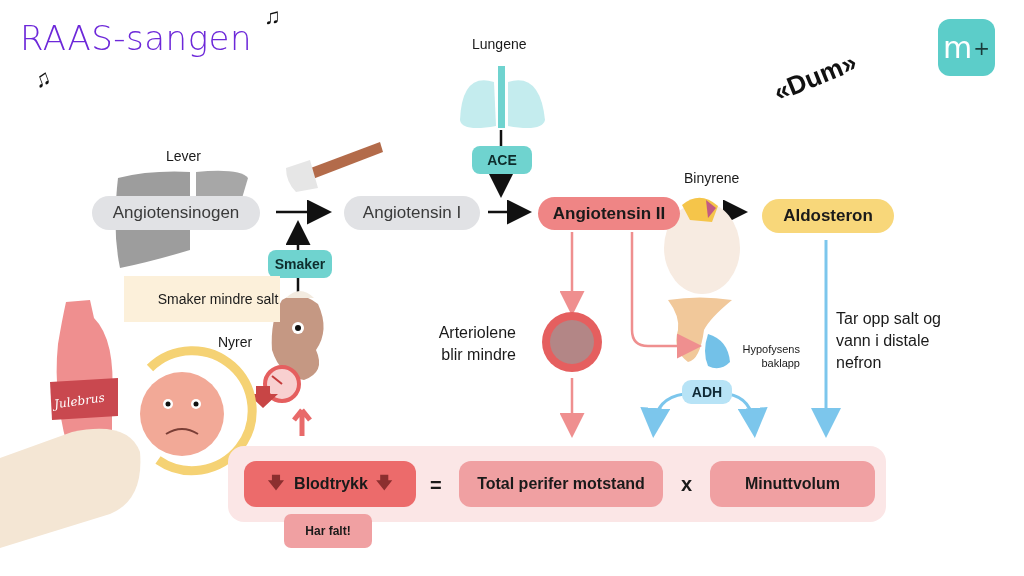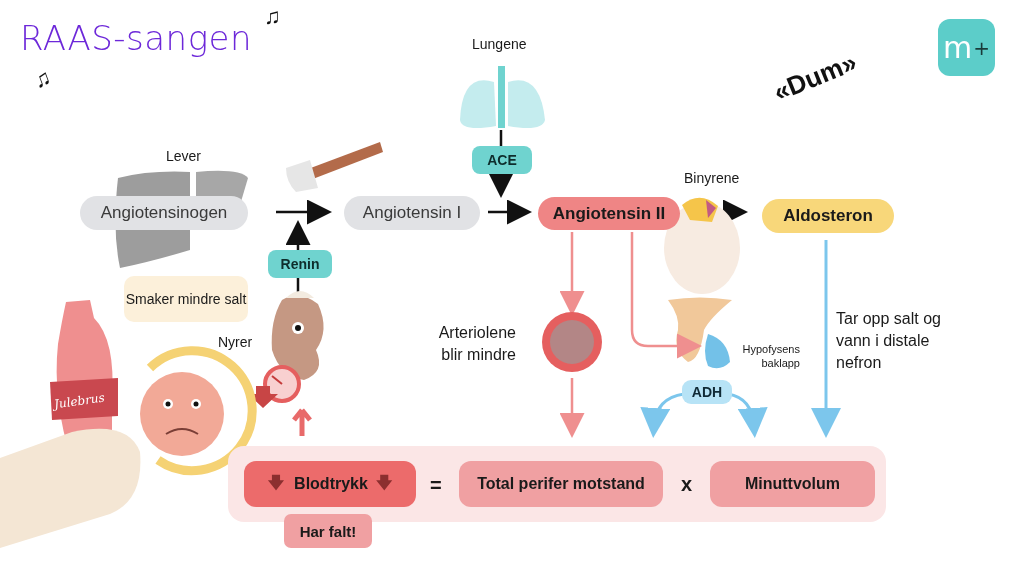--- a/index.html
+++ b/index.html
@@ -12,27 +12,27 @@
           display: flex; align-items: center; justify-content: center; color: #fff; font-size: 30px; font-family: "DejaVu Sans", sans-serif; }
   .logo sup { color: #1a3b3a; font-size: 20px; margin-left: 1px; }
   .dum { left: 775px; top: 78px; font-size: 26px; font-weight: bold; transform: rotate(-22deg); transform-origin: left center; color: #111; }
   .label { font-size: 14px; color: #1a1a1a; }
   .pill { border-radius: 20px; display: flex; align-items: center; justify-content: center; font-size: 17px; }
   .pill-grey { background: #e1e2e5; color: #3a3a3a; }
   .pill-red { background: #ef8585; color: #1a1a1a; font-weight: bold; }
   .pill-yellow { background: #f8d77a; color: #1a1a1a; font-weight: bold; }
   .enzyme { background: #6fd3cf; border-radius: 8px; font-weight: bold; font-size: 14px; display:flex; align-items:center; justify-content:center; color:#0e2d2c; }
   .adh { background: #b7e3f6; border-radius: 9px; font-weight: bold; font-size: 14px; display:flex; align-items:center; justify-content:center; color:#102a36; }
-  .bubble { background: #fcf0da; border-radius: 10px; font-size: 14px; text-align: center; display:flex; align-items:center; justify-content:center; line-height: 20px; }
+  .bubble { background: #fcf0da; border-radius: 0; font-size: 14px; text-align: center; display:flex; align-items:center; justify-content:center; line-height: 20px; padding-left: 32px; }
   .eq-panel { left: 228px; top: 446px; width: 658px; height: 76px; background: #fbe6e6; border-radius: 16px; }
   .eq-box { border-radius: 12px; display:flex; align-items:center; justify-content:center; font-weight: bold; font-size: 16px; color: #1a1a1a; }
   .eq-blod { background: #ec6b6b; }
   .eq-other { background: #f0a0a2; }
   .op { font-size: 20px; font-weight: bold; }
-  .harfalt { left: 284px; top: 514px; width: 88px; height: 34px; background: #f0a0a2; border-radius: 7px; font-weight: bold; font-size: 15px; display:flex; align-items:center; justify-content:center; }
+  .harfalt { left: 284px; top: 514px; width: 88px; height: 34px; background: #f0a0a2; border-radius: 7px; font-weight: bold; font-size: 12px; display:flex; align-items:center; justify-content:center; }
   svg { position: absolute; left: 0; top: 0; }
 </style>
 </head>
 <body>
 
 <div class="abs title">RAAS-sangen</div>
 <div class="abs note" style="left:264px;top:4px;">♫</div>
 <div class="abs note" style="left:34px;top:66px;transform:rotate(-20deg);">♫</div>
 <div class="abs logo">
     <span>m</span>
@@ -133,27 +133,27 @@
       <circle cx="196" cy="404" r="2.5" fill="#111"></circle>
   </g>
 </svg>
 
 <div class="abs label" style="left:166px;top:148px;">Lever</div>
 <div class="abs label" style="left:472px;top:36px;">Lungene</div>
 <div class="abs label" style="left:684px;top:170px;">Binyrene</div>
 <div class="abs label" style="left:218px;top:334px;">Nyrer</div>
 <div class="abs label" style="left:730px;top:342px;width:70px;font-size:11px;line-height:14px;text-align:right;">Hypofysens baklapp</div>
 
-<div class="abs pill pill-grey" style="left:80px;top:196px;width:168px;height:34px;">Angiotensinogen</div>
+<div class="abs pill pill-grey" style="left:92px;top:196px;width:168px;height:34px;">Angiotensinogen</div>
 <div class="abs pill pill-grey" style="left:344px;top:196px;width:136px;height:34px;">Angiotensin I</div>
 <div class="abs pill pill-red" style="left:538px;top:197px;width:142px;height:33px;">Angiotensin II</div>
 <div class="abs pill pill-yellow" style="left:762px;top:199px;width:132px;height:34px;text-align:center;">Aldosteron</div>
 
 <div class="abs enzyme" style="left:472px;top:146px;width:60px;height:28px;">ACE</div>
-<div class="abs enzyme" style="left:268px;top:250px;width:64px;height:28px;">Renin</div>
+<div class="abs enzyme" style="left:268px;top:250px;width:64px;height:28px;">Smaker</div>
 <div class="abs adh" style="left:682px;top:380px;width:50px;height:24px;">ADH</div>
 
 <div class="abs bubble" style="left:124px;top:276px;width:124px;height:46px;">Smaker mindre salt</div>
 <div class="abs label" style="left:420px;top:322px;width:96px;font-size:16px;line-height:22px;text-align:right;">Arteriolene blir mindre</div>
 <div class="abs label" style="left:836px;top:308px;width:140px;font-size:16px;line-height:22px;">Tar opp salt og vann i distale nefron</div>
 <div class="abs" style="left:54px;top:394px;font-size:12px;font-style:italic;color:#fff;transform:rotate(-8deg);font-family:'DejaVu Serif',serif;">Julebrus</div>
 
 <div class="abs eq-panel"></div>
 <div class="abs eq-box eq-blod" style="left:244px;top:461px;width:172px;height:46px;">
   <span style="color:#8c2f2f;margin-right:10px;">🡇</span>

